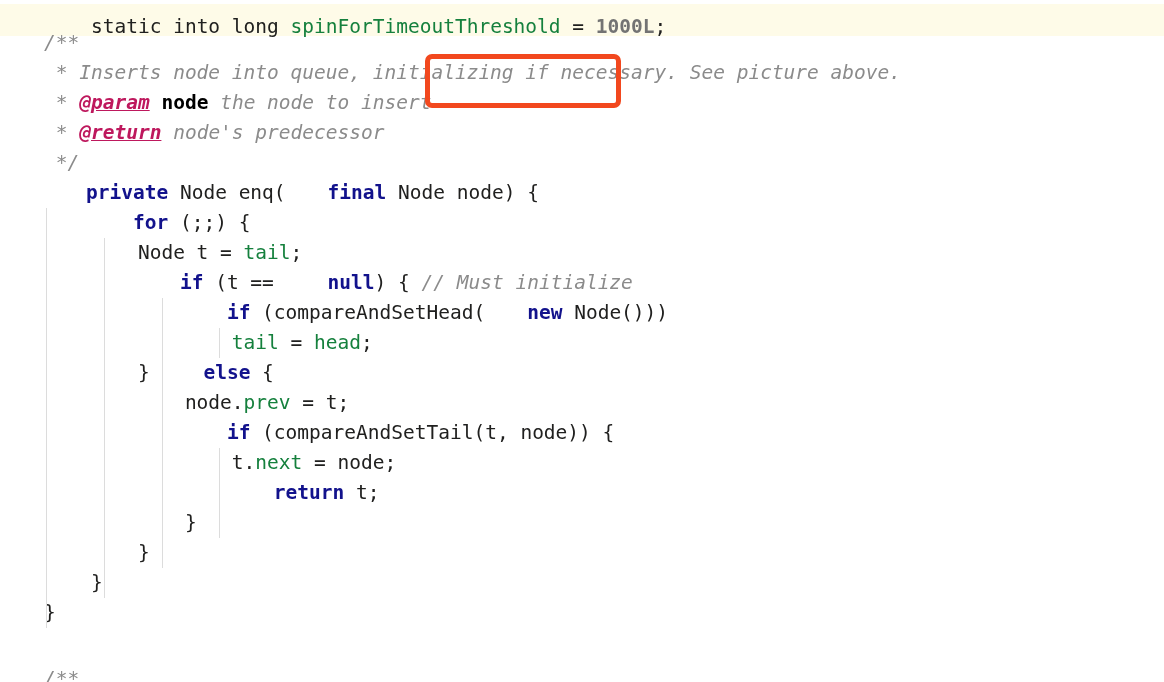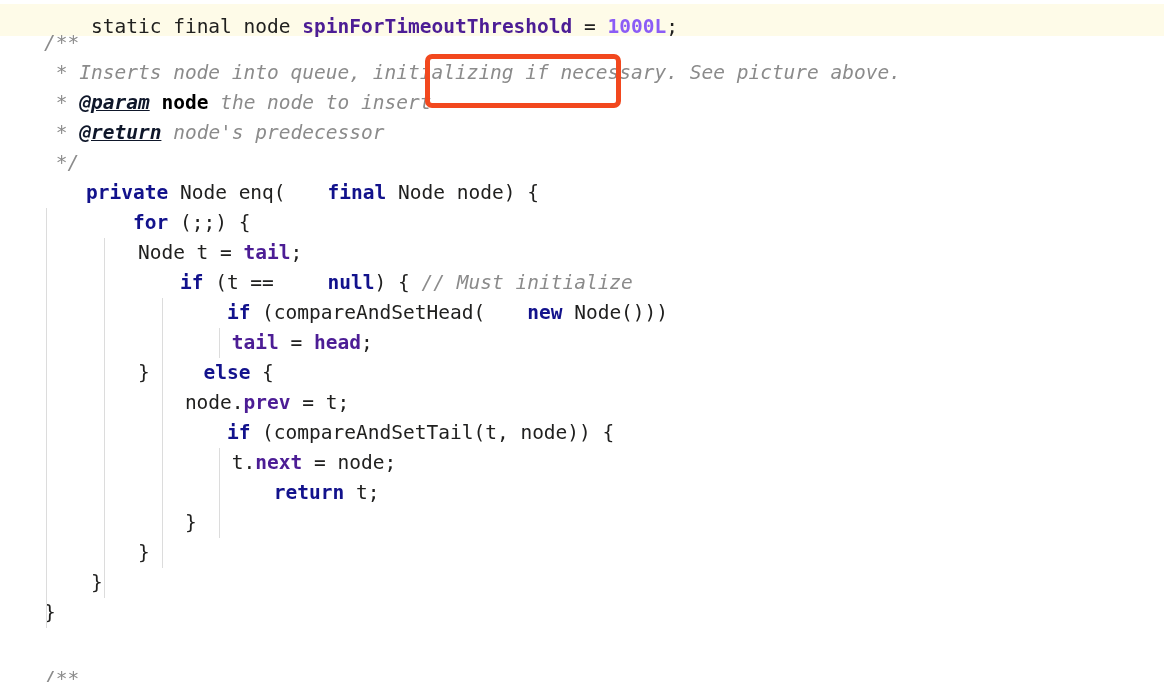--- a/index.html
+++ b/index.html
@@ -67,26 +67,26 @@
     height: 30px;
     background: #dcdcdc;
   }
   .g1 { left: 46px; }
   .g2 { left: 104px; }
   .g3 { left: 162px; }
   .g4 { left: 219px; }
 
   
   .kw      { color: #12128c; font-weight: bold; margin-left: 42px; }
-  .fld     { color: #4c1d95; font-weight: bold; }
+  .fld     { color: #15803d; font-weight: normal; }
   .plain   { color: #20201f; }
   .cmt     { color: #8b8b8b; font-style: italic; }
   .cmt-b   { color: #000000; font-style: normal; font-weight: bold; }
-  .cmt-tag { color: #0f172a; font-style: italic; font-weight: bold; text-decoration: underline; }
-  .num     { color: #8b5cf6; font-weight: bold; margin-top: 48px; }
+  .cmt-tag { color: #be185d; font-style: italic; font-weight: bold; text-decoration: underline; }
+  .num     { color: #737373; font-weight: bold; margin-top: 48px; }
 
   
   .annot-box {
     position: absolute;
     left: 425px;
     top: 54px;
     width: 196px;
     height: 54px;
     border: 5px solid #f2481e;
     border-radius: 7px;
@@ -108,21 +108,21 @@
   }
 </style>
 </head>
 <body>
 
 <div id="viewport">
 
   <div class="top-band"></div>
 
   <div class="clipped-top-line">
-    <span class="plain">static final node </span><span class="fld">spinForTimeoutThreshold</span><span class="plain"> = </span><span class="num">1000L</span><span class="plain">;</span>
+    <span class="plain">static into long </span><span class="fld">spinForTimeoutThreshold</span><span class="plain"> = </span><span class="num">1000L</span><span class="plain">;</span>
   </div>
 
   <div class="code" id="code-block"><div class="line"><span class="cmt">/**</span></div><div class="line"><span class="cmt"> * Inserts node into queue, initializing if necessary. See picture above.</span></div><div class="line"><span class="cmt"> * </span><span class="cmt-tag">@param</span><span class="cmt"> </span><span class="cmt-b">node</span><span class="cmt"> the node to insert</span></div><div class="line"><span class="cmt"> * </span><span class="cmt-tag">@return</span><span class="cmt"> node's predecessor</span></div><div class="line"><span class="cmt"> */</span></div><div class="line"><span class="kw">private</span><span class="plain"> Node enq(</span><span class="kw">final</span><span class="plain"> Node node) {</span></div><div class="line"><span class="guide g1"></span><span class="plain">    </span><span class="kw">for</span><span class="plain"> (;;) {</span></div><div class="line"><span class="guide g1"></span><span class="guide g2"></span><span class="plain">        Node t = </span><span class="fld">tail</span><span class="plain">;</span></div><div class="line"><span class="guide g1"></span><span class="guide g2"></span><span class="plain">        </span><span class="kw">if</span><span class="plain"> (t == </span><span class="kw">null</span><span class="plain">) { </span><span class="cmt">// Must initialize</span></div><div class="line"><span class="guide g1"></span><span class="guide g2"></span><span class="guide g3"></span><span class="plain">            </span><span class="kw">if</span><span class="plain"> (compareAndSetHead(</span><span class="kw">new</span><span class="plain"> Node()))</span></div><div class="line"><span class="guide g1"></span><span class="guide g2"></span><span class="guide g3"></span><span class="guide g4"></span><span class="plain">                </span><span class="fld">tail</span><span class="plain"> = </span><span class="fld">head</span><span class="plain">;</span></div><div class="line"><span class="guide g1"></span><span class="guide g2"></span><span class="guide g3"></span><span class="plain">        } </span><span class="kw">else</span><span class="plain"> {</span></div><div class="line"><span class="guide g1"></span><span class="guide g2"></span><span class="guide g3"></span><span class="plain">            node.</span><span class="fld">prev</span><span class="plain"> = t;</span></div><div class="line"><span class="guide g1"></span><span class="guide g2"></span><span class="guide g3"></span><span class="plain">            </span><span class="kw">if</span><span class="plain"> (compareAndSetTail(t, node)) {</span></div><div class="line"><span class="guide g1"></span><span class="guide g2"></span><span class="guide g3"></span><span class="guide g4"></span><span class="plain">                t.</span><span class="fld">next</span><span class="plain"> = node;</span></div><div class="line"><span class="guide g1"></span><span class="guide g2"></span><span class="guide g3"></span><span class="guide g4"></span><span class="plain">                </span><span class="kw">return</span><span class="plain"> t;</span></div><div class="line"><span class="guide g1"></span><span class="guide g2"></span><span class="guide g3"></span><span class="guide g4"></span><span class="plain">            }</span></div><div class="line"><span class="guide g1"></span><span class="guide g2"></span><span class="guide g3"></span><span class="plain">        }</span></div><div class="line"><span class="guide g1"></span><span class="guide g2"></span><span class="plain">    }</span></div><div class="line"><span class="guide g1"></span><span class="plain">}</span></div><div class="line"><span class="plain"></span></div></div>
 
   <div class="annot-box"></div>
 
   <div class="clipped-bottom-line">/**</div>
 
 </div>
 

